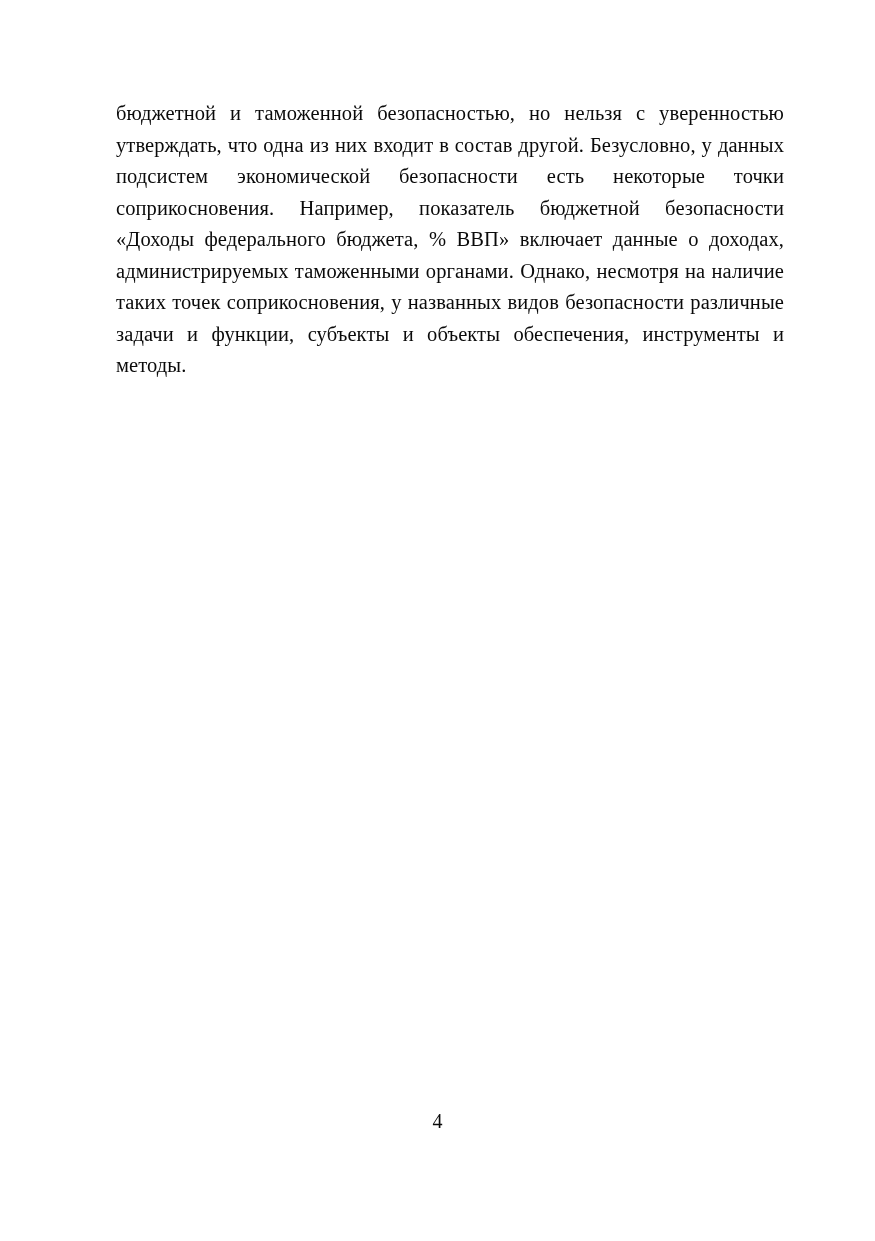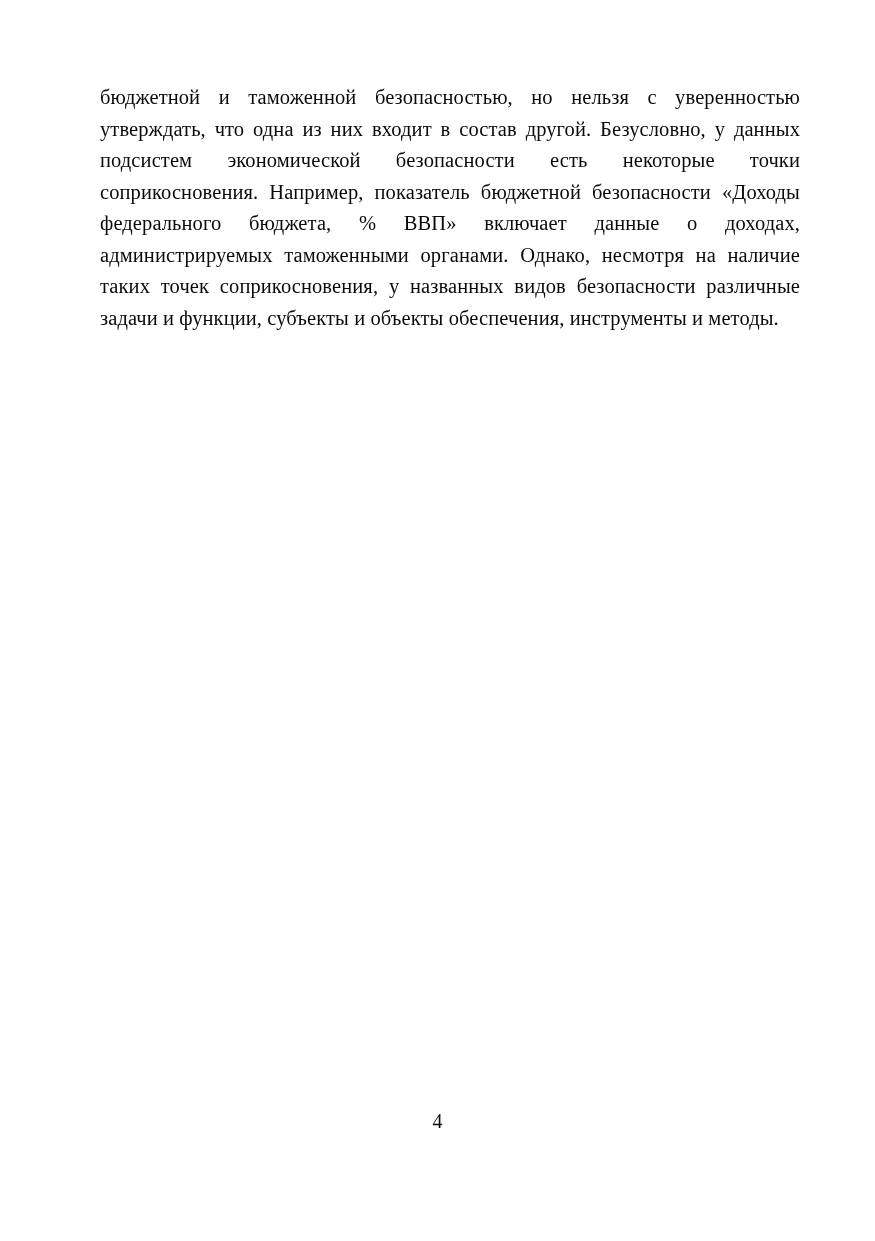--- a/index.html
+++ b/index.html
@@ -29,21 +29,21 @@
     top: 82px;
     width: 700px;
     font-size: 20.5px;
     line-height: 31.5px;
     text-align: justify;
     text-align-last: left;
     letter-spacing: 0.1px;
     color: #0a0a0a;
   }
   .body-text p {
-    margin: 0;
+    margin: 16px;
   }
   .page-number {
     position: absolute;
     left: 0;
     top: 1110px;
     width: 875px;
     text-align: center;
     font-size: 20px;
     color: #0a0a0a;
   }

